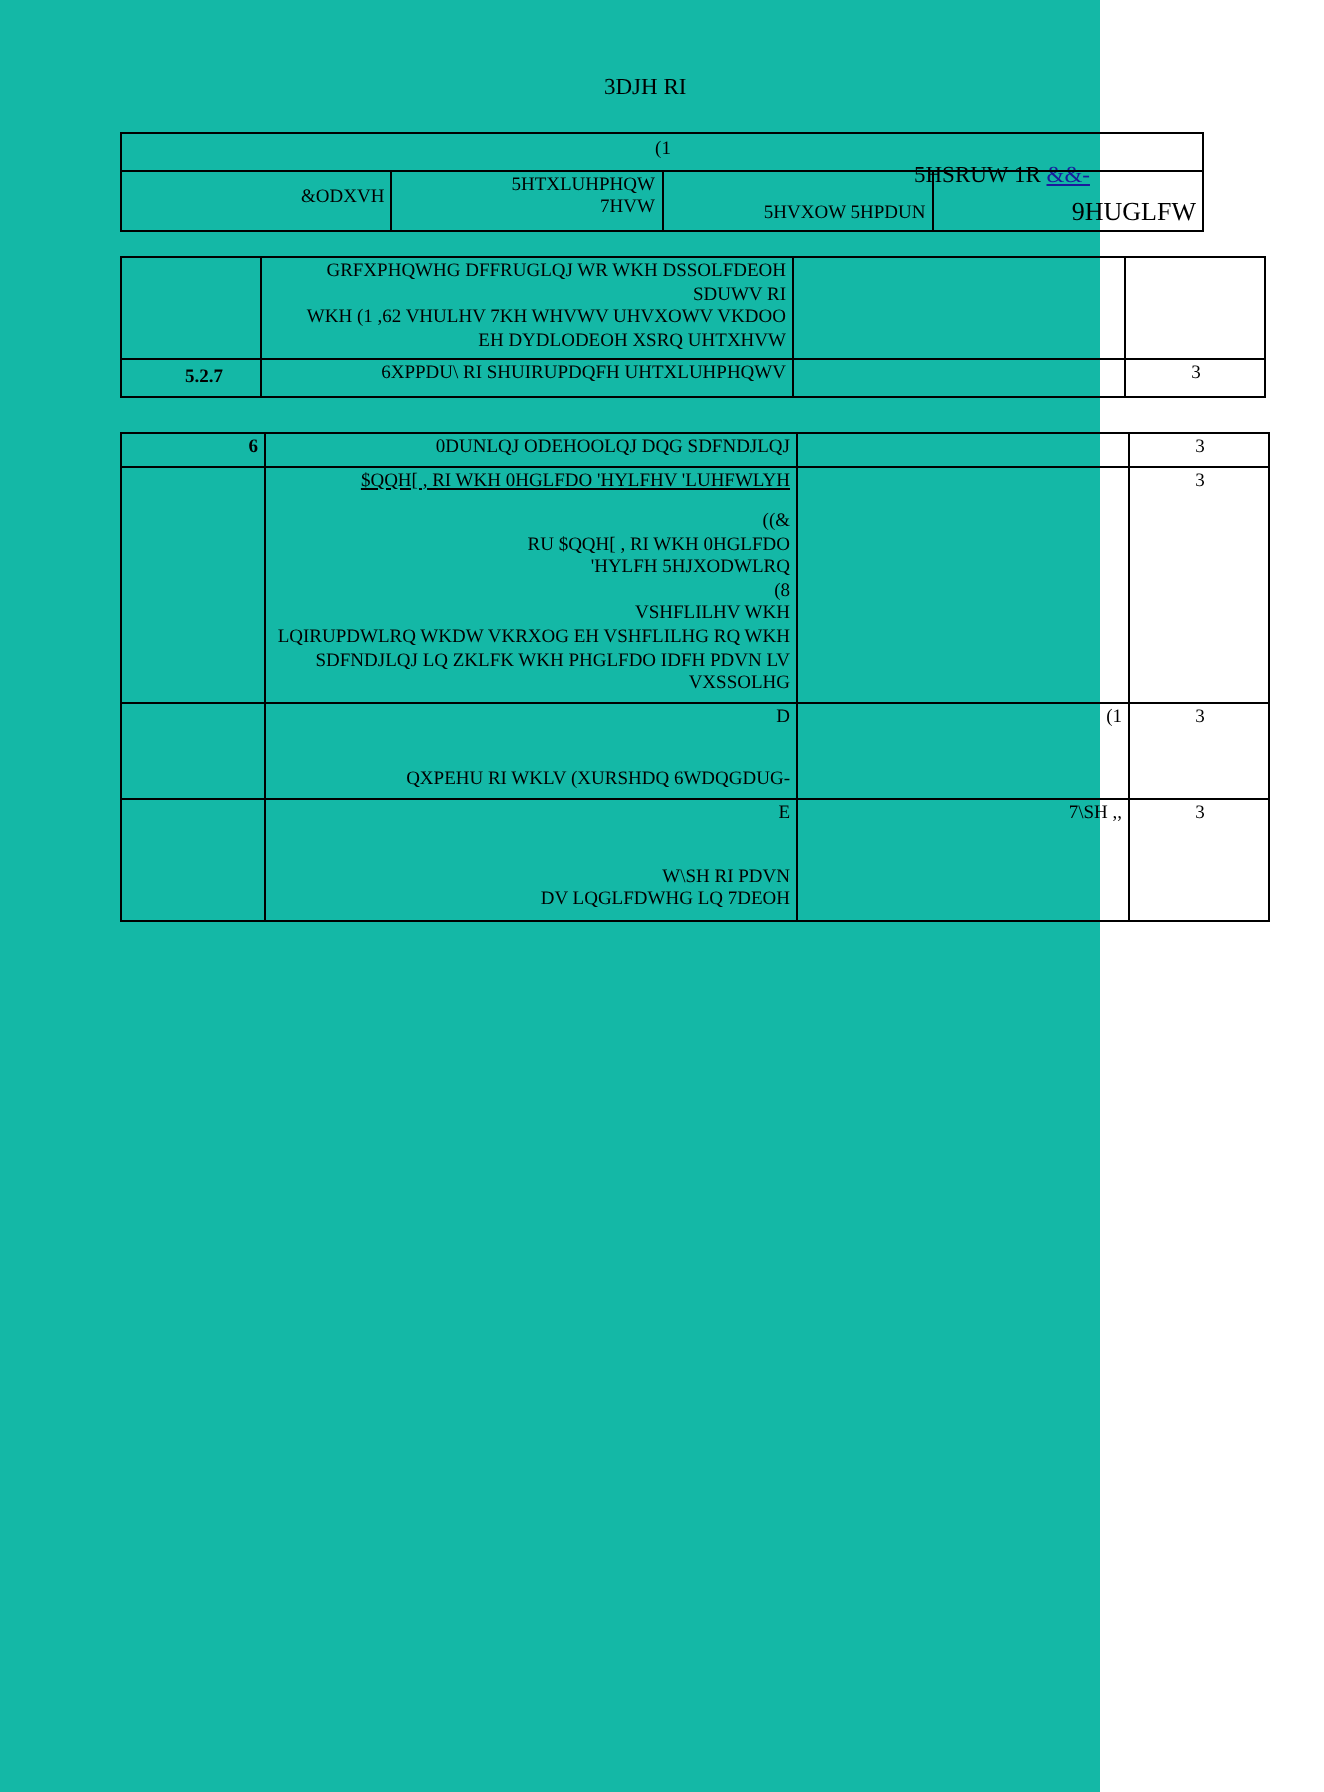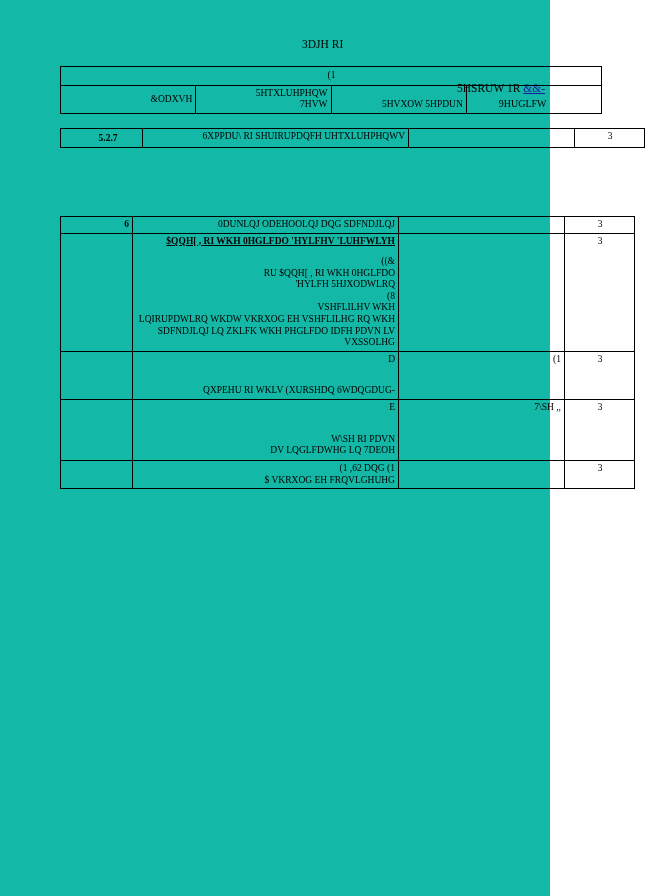--- a/index.html
+++ b/index.html
@@ -69,22 +69,22 @@
     text-align: center;
     font-size: 9.5px;
     padding-top: 3px;
     padding-bottom: 3px;
   }
   #table1 td.col-clause { width: 62px; }
   #table1 td.col-req { width: 258px; }
   #table1 td.col-result { width: 158px; }
   #table1 td.col-verdict { width: 62px; text-align: center; }
   #table1 td.verdict-label {
-    text-align: left;
-    font-size: 10px;
+    text-align: right;
+    font-size: 13px;
     padding-top: 12px;
     padding-left: 32px;
   }
   #table1 td.clause-label {
     padding-top: 8px;
   }
   
   #table2 {
     top: 128px;
     left: 60px;
@@ -141,20 +141,30 @@
         <div>7HVW</div>
       </td>
       <td class="col-result verdict-bottom" style="text-align:right; vertical-align:bottom;">5HVXOW  5HPDUN</td>
       <td class="col-verdict verdict-label">9HUGLFW</td>
     </tr>
   </tbody>
     </table>
 
   <table class="doc-table" id="table2">
     <tbody>
+        <tr>
+      <td class="c1"></td>
+      <td class="c2">
+        <div>GRFXPHQWHG DFFRUGLQJ WR WKH DSSOLFDEOH SDUWV RI</div>
+        <div>WKH (1 ,62  VHULHV 7KH WHVWV UHVXOWV VKDOO</div>
+        <div>EH DYDLODEOH XSRQ UHTXHVW</div>
+      </td>
+      <td class="c3"></td>
+      <td class="c4"></td>
+    </tr>
     <tr>
       <td class="c1 bold-num">5.2.7</td>
       <td class="c2 cell-pad-top">6XPPDU\ RI SHUIRUPDQFH UHTXLUHPHQWV</td>
       <td class="c3"></td>
       <td class="c4 cell-pad-top">3</td>
     </tr>
   </tbody>
     </table>
 
   <table class="doc-table" id="table3">
@@ -162,21 +172,21 @@
         <tr>
       <td class="c1 bold-left">6</td>
       <td class="c2">0DUNLQJ ODEHOOLQJ DQG SDFNDJLQJ</td>
       <td class="c3"></td>
       <td class="c4">3</td>
     </tr>
 
     <tr>
       <td class="c1"></td>
       <td class="c2">
-        <div class="ann-underline" style="display:inline-block;font-weight:bold;">$QQH[ ,   RI WKH 0HGLFDO 'HYLFHV 'LUHFWLYH</div>
+        <div class="ann-underline" style="display:inline-block;">$QQH[ ,   RI WKH 0HGLFDO 'HYLFHV 'LUHFWLYH</div>
         <div class="blank-line"></div>
         <div>((&amp;</div>
         <div> RU $QQH[ ,   RI WKH 0HGLFDO</div>
         <div>'HYLFH 5HJXODWLRQ</div>
         <div>(8</div>
         <div> VSHFLILHV WKH</div>
         <div>LQIRUPDWLRQ WKDW VKRXOG EH VSHFLILHG RQ WKH</div>
         <div>SDFNDJLQJ LQ ZKLFK WKH PHGLFDO IDFH PDVN LV</div>
         <div>VXSSOLHG</div>
         <div></div>
@@ -200,25 +210,16 @@
       <td class="c1"></td>
       <td class="c2" style="height:56px;">
         <div>E</div>
         <div class="indent2"> W\SH RI PDVN</div>
         <div class="indent1">DV LQGLFDWHG LQ 7DEOH</div>
       </td>
       <td class="c3 type-table-cell">7\SH ,,</td>
       <td class="c4 type-table-cell">3</td>
     </tr>
 
-    <tr>
-      <td class="c1"></td>
-      <td class="c2">
-        <div>(1 ,62 DQG (1</div>
-        <div>$ VKRXOG EH FRQVLGHUHG</div>
-      </td>
-      <td class="c3"></td>
-      <td class="c4 cell-pad-top">3</td>
-    </tr>
   </tbody>
     </table>
 
 </div>
 
 </body></html>

